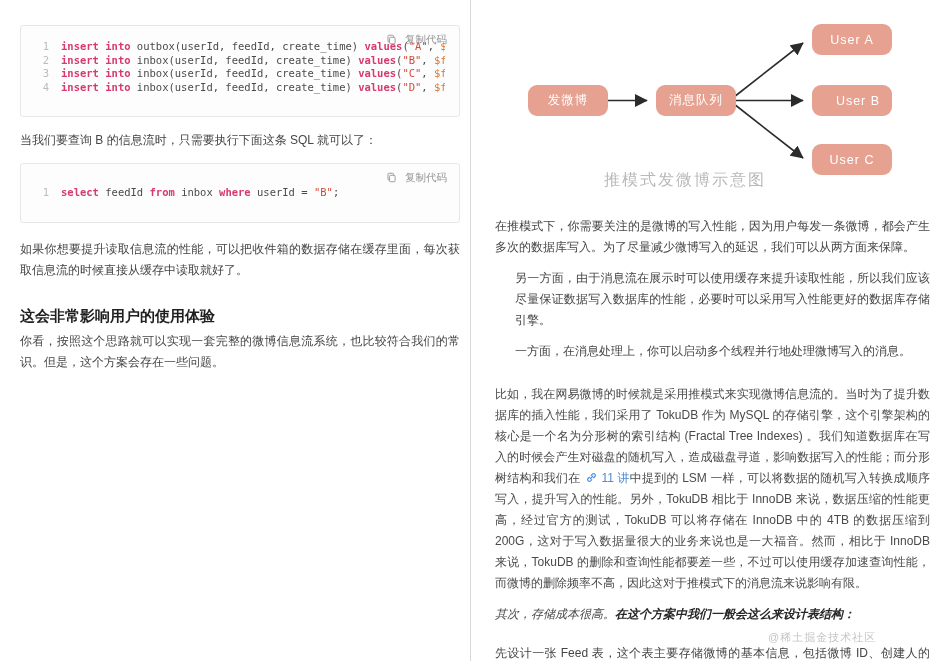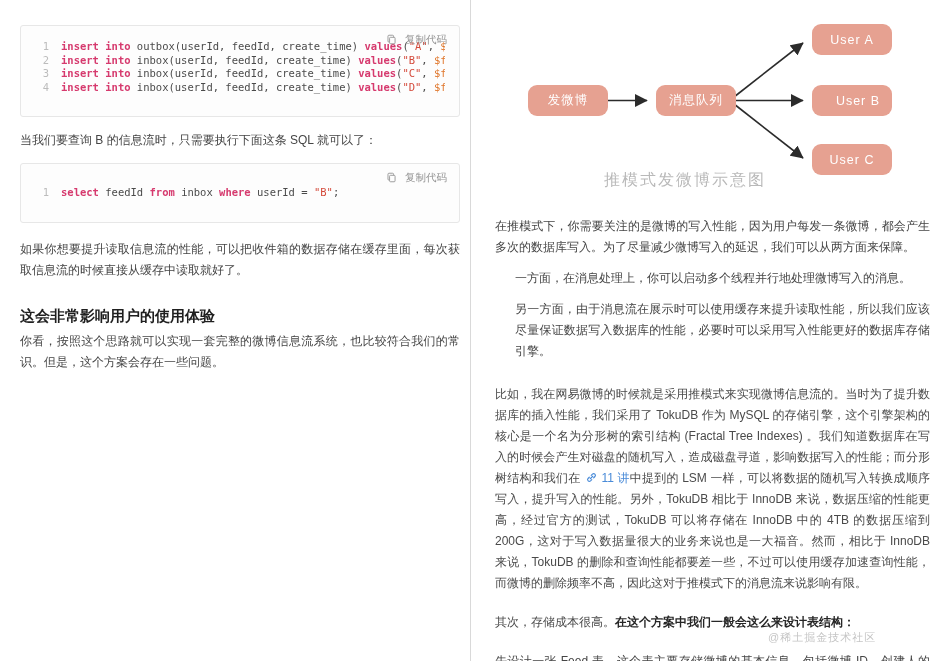--- a/index.html
+++ b/index.html
@@ -141,28 +141,28 @@
       </svg>
       <div class="dnode" style="left: 33px; top: 75px; background: rgb(230, 161, 145);">发微博</div>
       <div class="dnode" style="left: 161px; top: 75px; background: rgb(230, 161, 145);">消息队列</div>
       <div class="dnode" style="left: 317px; top: 14px; background: rgb(230, 161, 145);">User A</div>
       <div class="dnode" style="left: 317px; top: 75px; background: rgb(230, 161, 145); padding-left: 12px;">User B</div>
       <div class="dnode" style="left: 317px; top: 134px; background: rgb(230, 161, 145);">User C</div>
       <div class="diagram-caption">推模式发微博示意图</div>
     </div>
 
     <p class="body-text">在推模式下，你需要关注的是微博的写入性能，因为用户每发一条微博，都会产生多次的数据库写入。为了尽量减少微博写入的延迟，我们可以从两方面来保障。</p>
+    <p class="quote-line">另一方面，由于消息流在展示时可以使用缓存来提升读取性能，所以我们应该尽量保证数据写入数据库的性能，必要时可以采用写入性能更好的数据库存储引擎。</p>
     <p class="quote-line">一方面，在消息处理上，你可以启动多个线程并行地处理微博写入的消息。</p>
-    <p class="quote-line">另一方面，由于消息流在展示时可以使用缓存来提升读取性能，所以我们应该尽量保证数据写入数据库的性能，必要时可以采用写入性能更好的数据库存储引擎。</p>
     <p class="body-text" style="margin-top:22px;"><span class="tok-plain">比如，我在网易微博的时候就是采用推模式来实现微博信息流的。当时为了提升数据库的插入性能，我们采用了 TokuDB 作为 MySQL 的存储引擎，这个引擎架构的核心是一个名为分形树的索引结构 (Fractal Tree Indexes) 。我们知道数据库在写入的时候会产生对磁盘的随机写入，造成磁盘寻道，影响数据写入的性能；而分形树结构和我们在</span><span class="tok-link"><span class="inline-icon">
   <svg width="11" height="11" viewBox="0 0 16 16">
     <path d="M6.2 9.8 L9.8 6.2" stroke="#4a8bd8" stroke-width="1.7" fill="none" stroke-linecap="round"></path>
     <path d="M7.6 4.8 L9.4 3 a2.55 2.55 0 0 1 3.6 3.6 L11.2 8.4" stroke="#4a8bd8" stroke-width="1.7" fill="none" stroke-linecap="round"></path>
     <path d="M8.4 11.2 L6.6 13 a2.55 2.55 0 0 1 -3.6 -3.6 L4.8 7.6" stroke="#4a8bd8" stroke-width="1.7" fill="none" stroke-linecap="round"></path>
   </svg>
 </span>11 讲</span><span class="tok-plain">中提到的 LSM 一样，可以将数据的随机写入转换成顺序写入，提升写入的性能。另外，TokuDB 相比于 InnoDB 来说，数据压缩的性能更高，经过官方的测试，TokuDB 可以将存储在 InnoDB 中的 4TB 的数据压缩到 200G，这对于写入数据量很大的业务来说也是一大福音。然而，相比于 InnoDB 来说，TokuDB 的删除和查询性能都要差一些，不过可以使用缓存加速查询性能，而微博的删除频率不高，因此这对于推模式下的消息流来说影响有限。</span></p>
-    <p class="body-text" style="margin-top:18px;"><span class="tok-plain">其次，存储成本很高。</span><span class="tok-bold">在这个方案中我们一般会这么来设计表结构：</span></p>
+    <p class="body-text" style="margin-top:10px;font-style:italic;"><span class="tok-plain">其次，存储成本很高。</span><span class="tok-bold">在这个方案中我们一般会这么来设计表结构：</span></p>
     <p class="body-text" style="margin-top:18px;">先设计一张 Feed 表，这个表主要存储微博的基本信息，包括微博 ID、创建人的 ID、创建时间、微博内容、微博状态（删除还是正常）等等，它使用微博 ID 做哈希分库分表；</p>
 
   </div>
 
   <div class="watermark">@稀土掘金技术社区</div>
 </div>
 
 </body></html>

